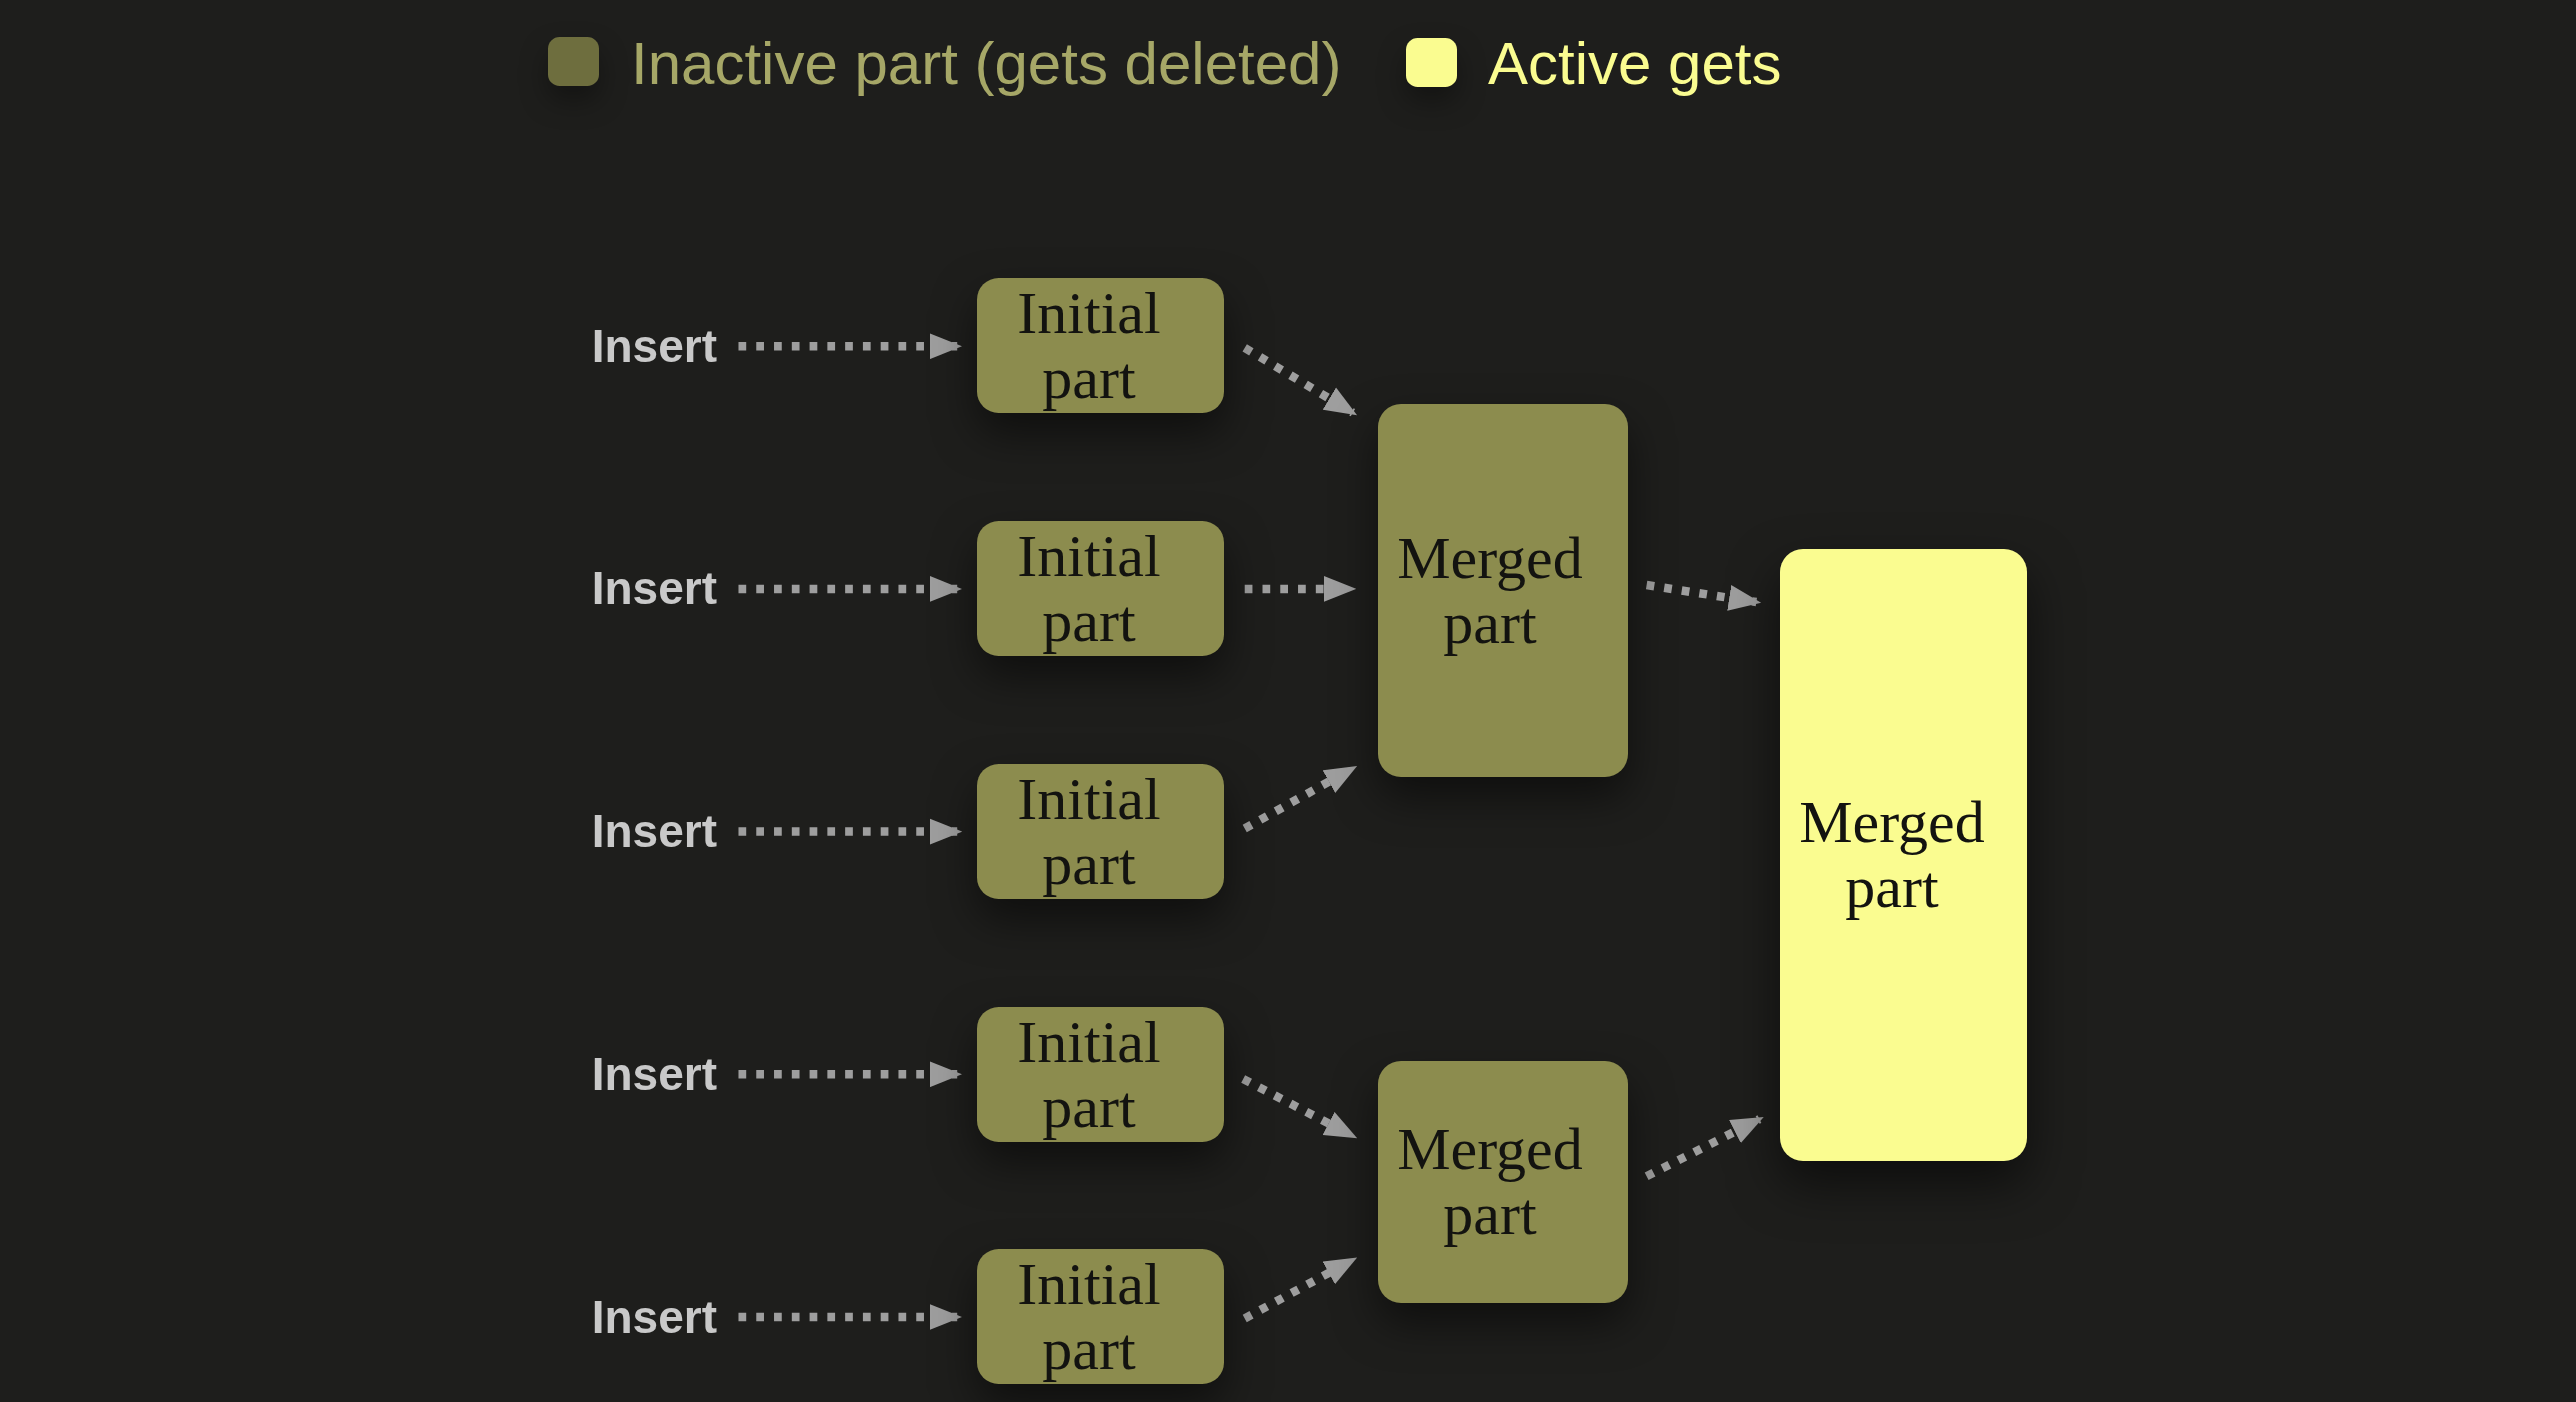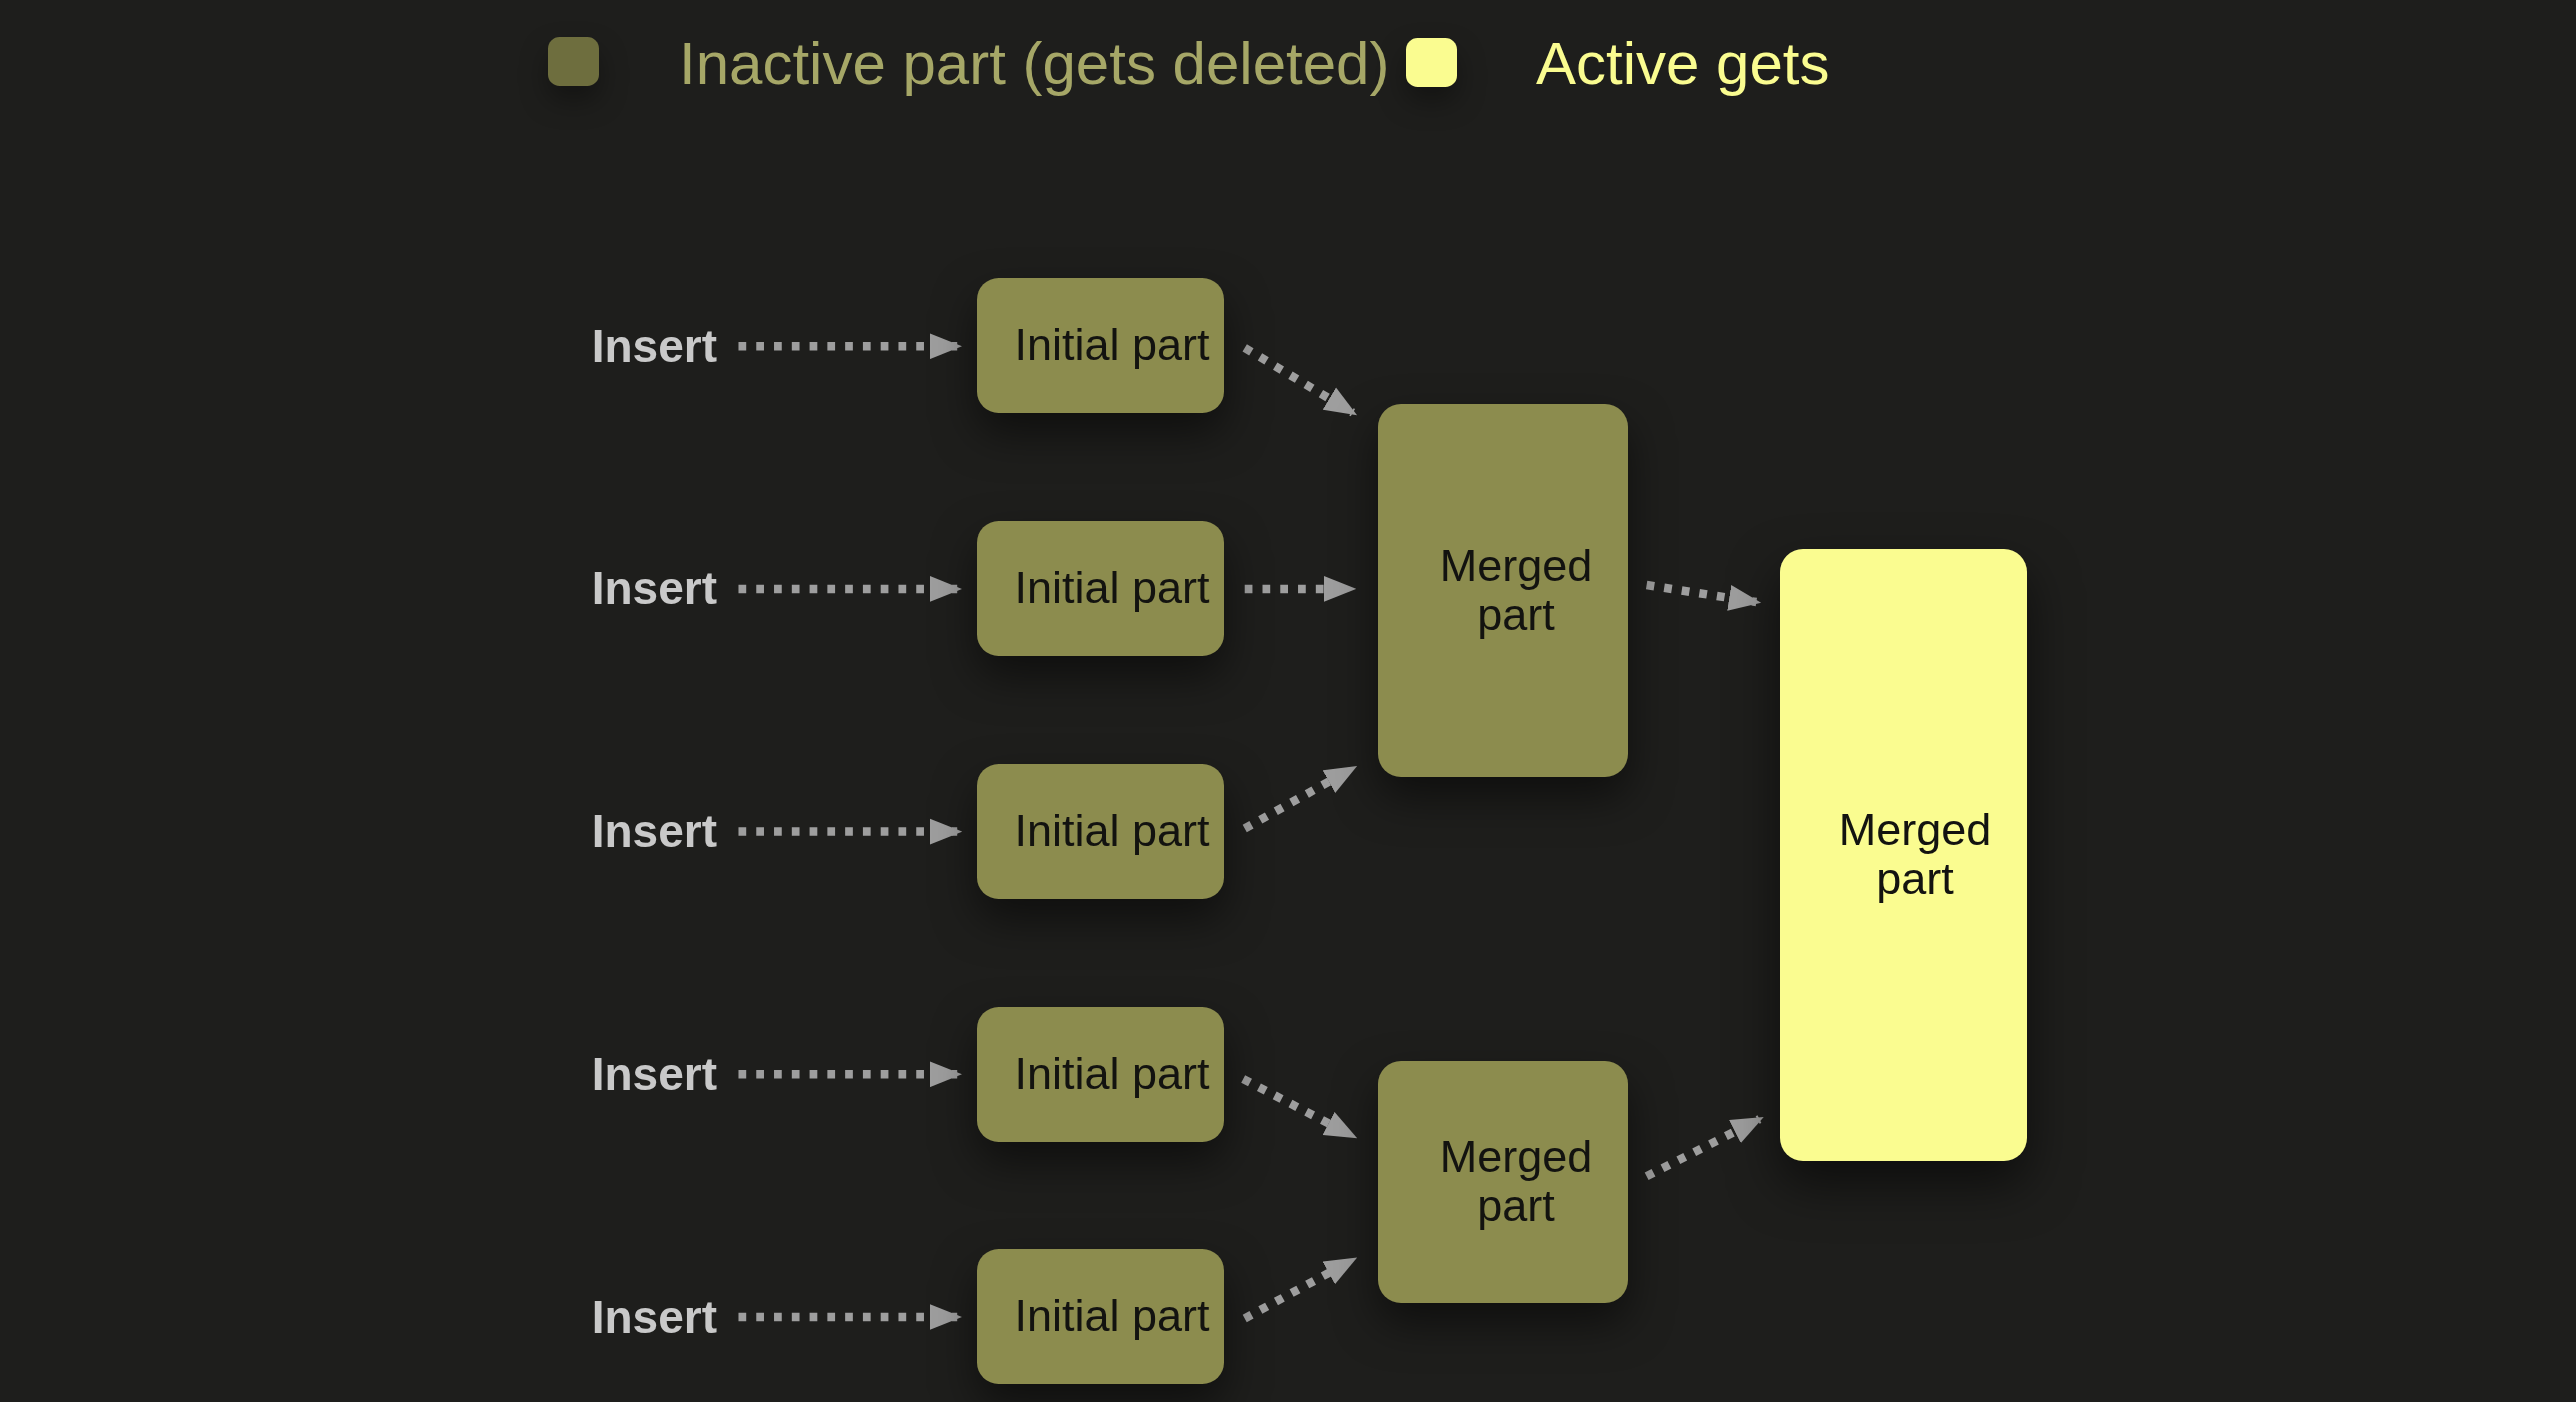--- a/index.html
+++ b/index.html
@@ -23,38 +23,39 @@
   .stage{position:absolute;inset:0;}
   
   .swatch{
     position:absolute;width:51px;height:49px;border-radius:11.6px;
     box-shadow:0 14px 28px rgba(0,0,0,.35);
   }
   .swatch.inactive{left:548px;top:37px;background:var(--inactive-swatch);}
   .swatch.active{left:1406px;top:38px;background:var(--active);}
   .legend-text{
     position:absolute;top:63px;transform:translateY(-50%);
-    font-size:60px;letter-spacing:0;white-space:nowrap;margin-left:48px;
+    font-size:60px;letter-spacing:0;white-space:nowrap;
   }
   .legend-text.inactive-text{left:631px;color:var(--legend-inactive-text);}
   .legend-text.active-text{left:1488px;color:var(--active);}
   
   .insert-label{
     position:absolute;left:485px;width:232px;height:77px;
     line-height:77px;text-align:right;
     font-size:46px;color:var(--insert-text);white-space:nowrap;font-weight:bold;
   }
   
   .node{
     position:absolute;
-    display:flex;align-items:center;justify-content:flex-end;text-align:center;
+    display:flex;align-items:center;justify-content:flex-start;text-align:center;
     color:var(--box-text);
-    font-size:45px;line-height:1.08;
+    font-size:60px;line-height:1.08;
     border-radius:23px;
     box-shadow:0 20px 43px rgba(0,0,0,.5);
+    font-family:Liberation Serif, serif;
   }
   .node .lbl{width:224px;}
   .node.initial{left:977px;width:247px;height:135px;background:var(--inactive-box);border-radius:21.6px;}
   .node.merged{left:1378px;width:250px;background:var(--inactive-box);}
   .node.merged.m1{top:404px;height:373px;}
   .node.merged.m2{top:1061px;height:242px;}
   .node.final{left:1780px;top:549px;width:247px;height:612px;background:var(--active);box-shadow:0 23px 50px rgba(0,0,0,.55);}
   
   svg.arrows{position:absolute;left:0;top:0;}
   svg.arrows line{

